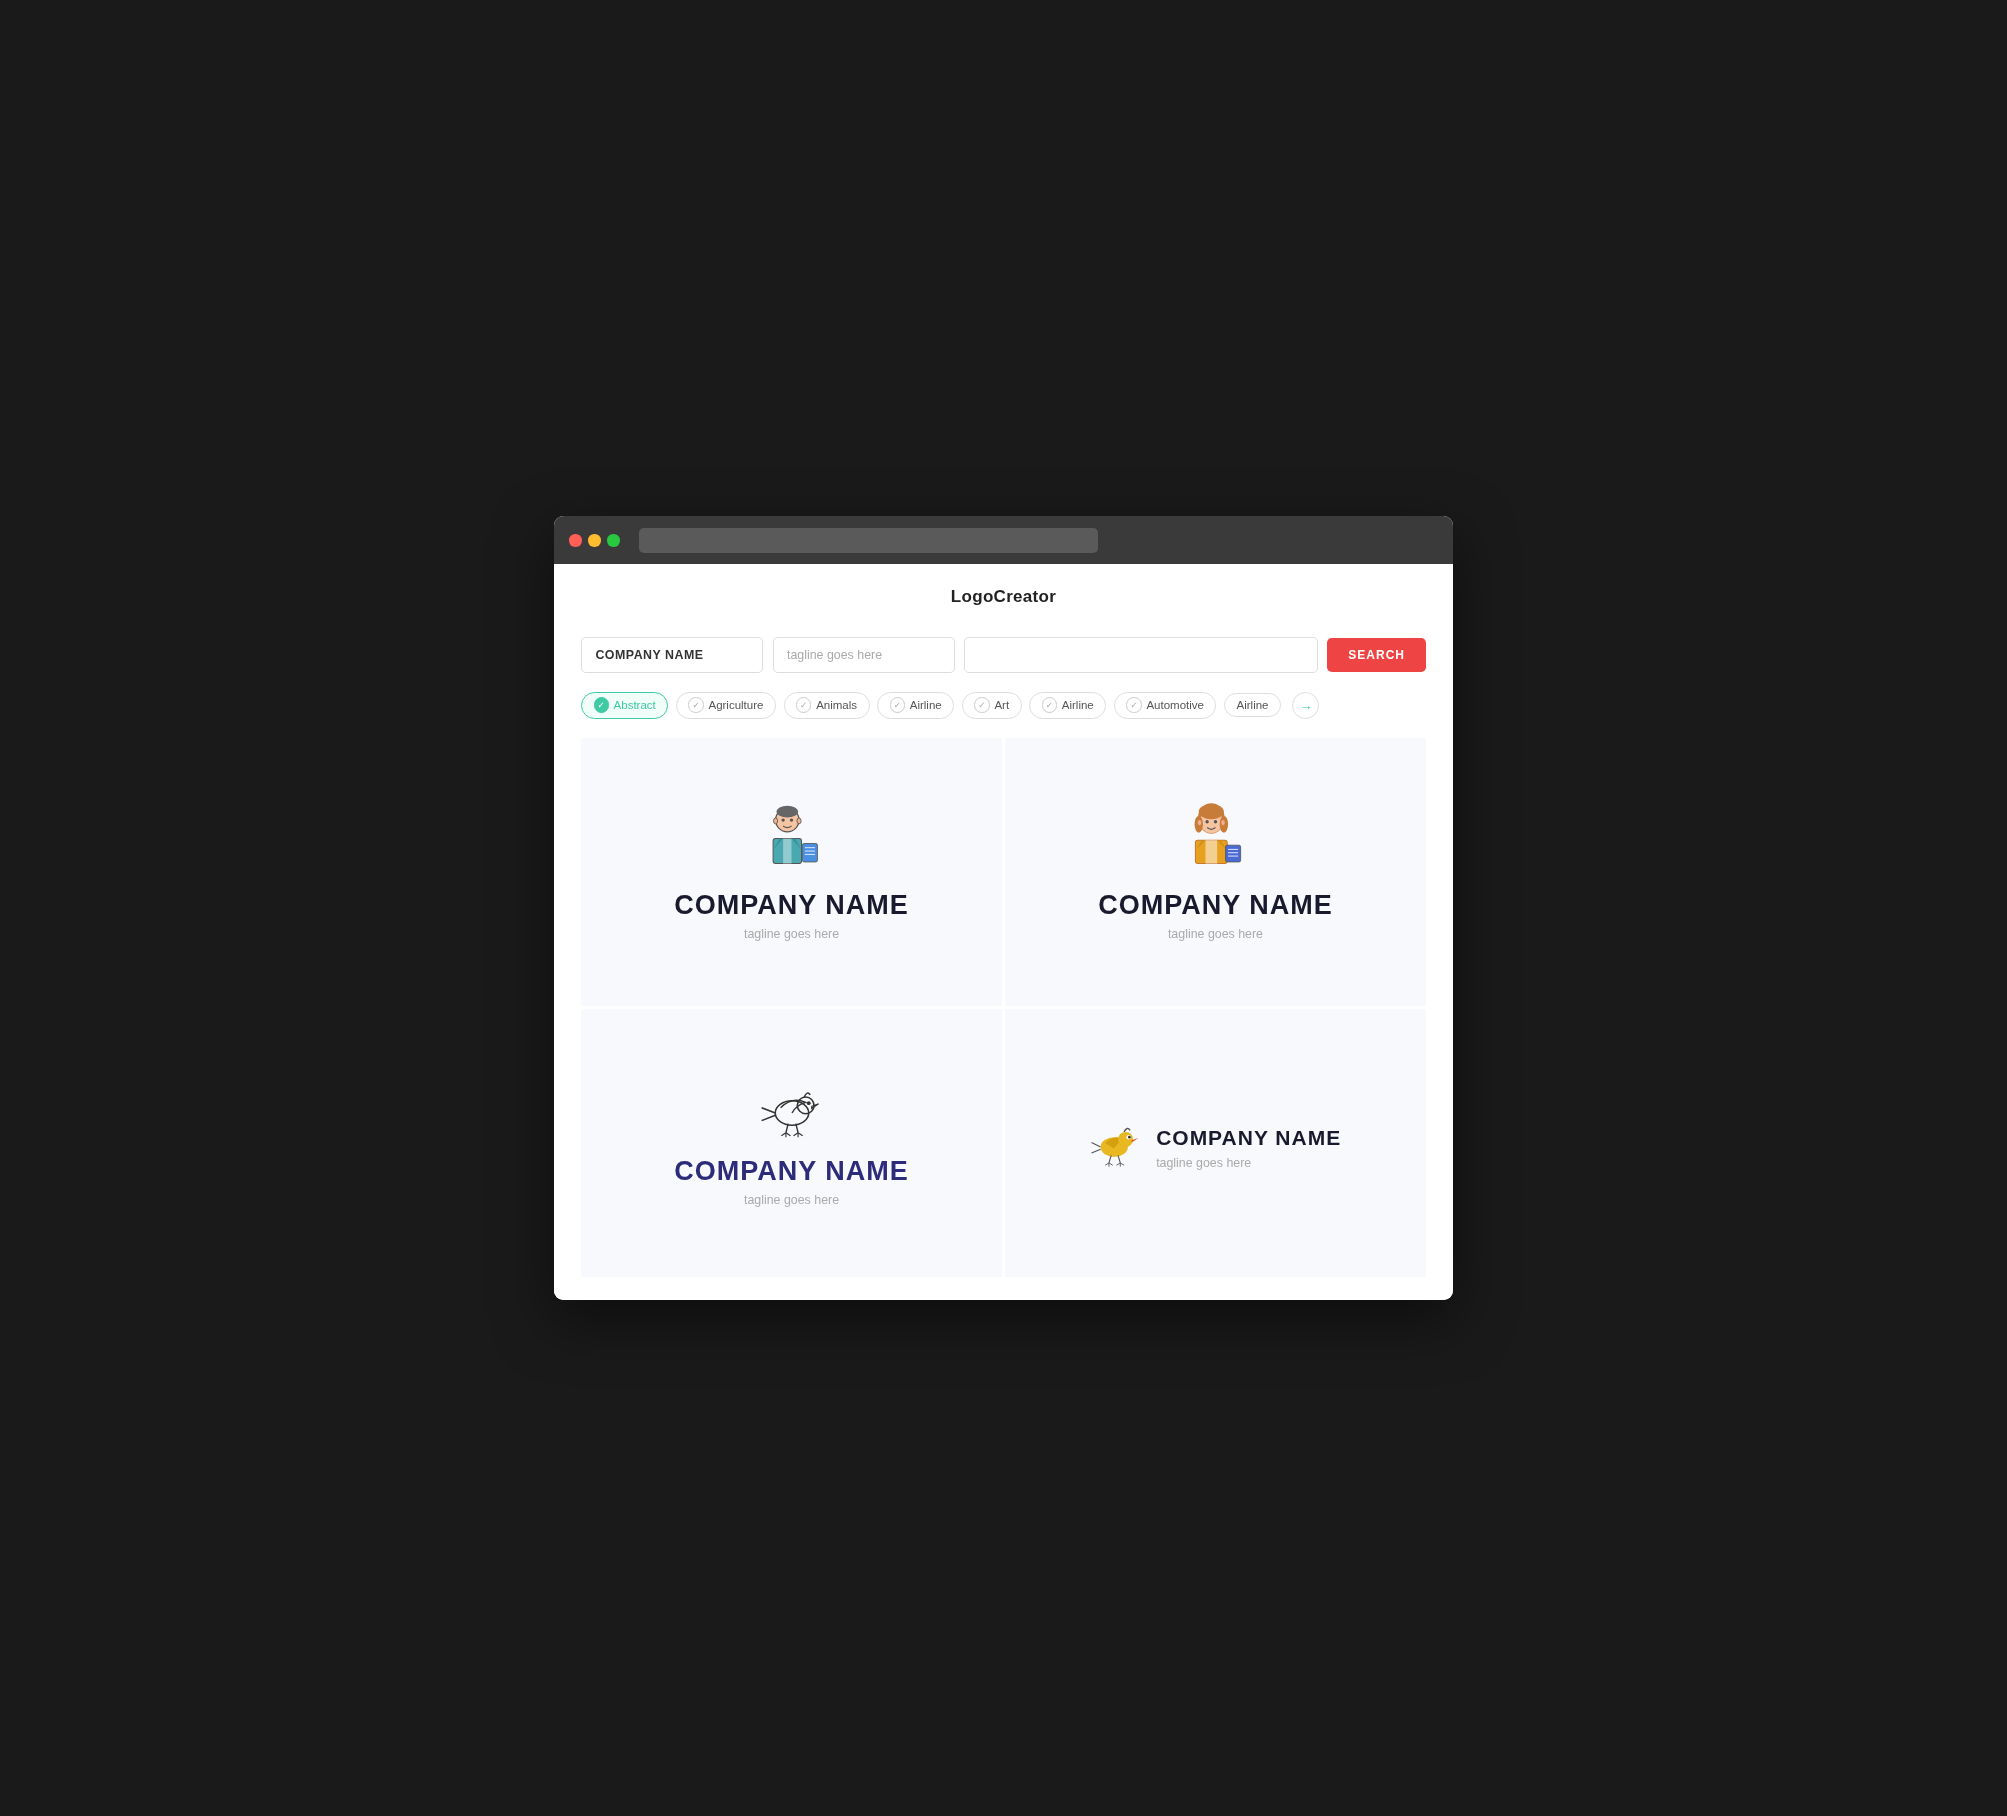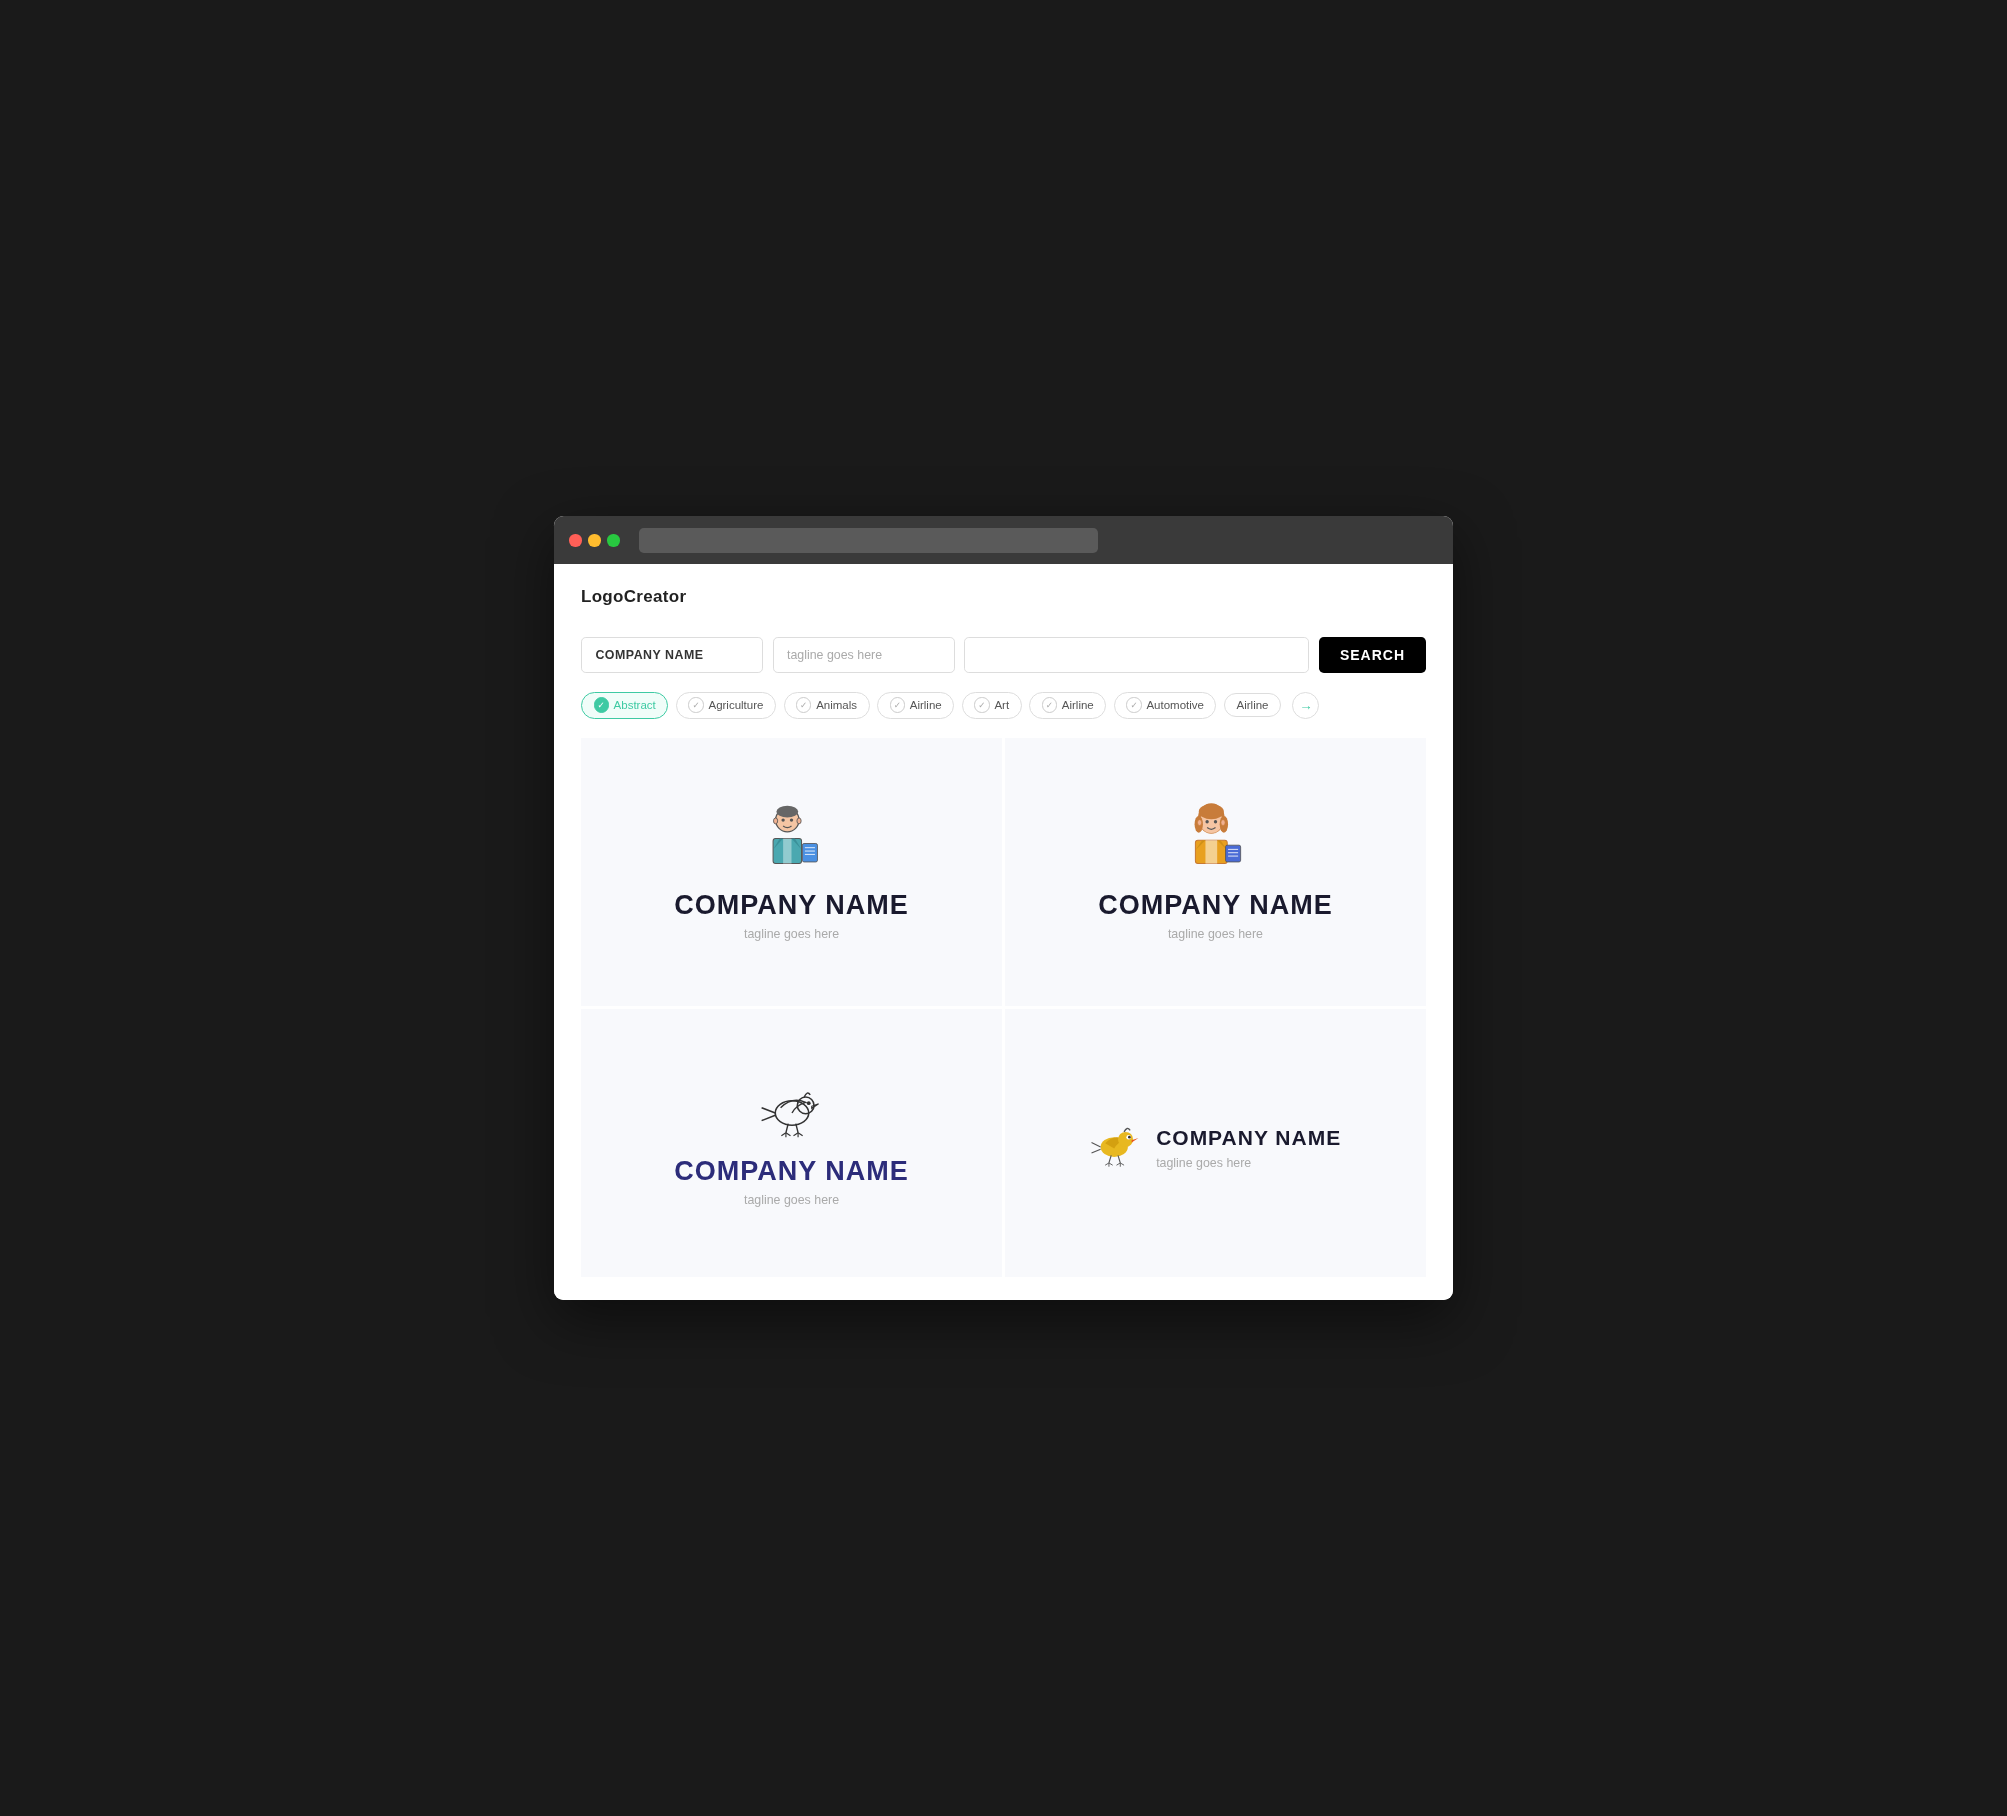--- a/index.html
+++ b/index.html
@@ -49,20 +49,21 @@
       height: 25px;
       max-width: 459px;
     }
 
     .app-content {
       background: #fff;
       padding: 23px 27px;
     }
 
     .app-title {
+      text-align: center;
       font-size: 17px;
       font-weight: 700;
       color: #222;
       margin-bottom: 30px;
       letter-spacing: 0.3px;
     }
 
     .search-bar {
       display: flex;
       gap: 9.6px;
@@ -88,26 +89,26 @@
     .search-input.tagline {
       width: 182px;
       color: #aaa;
     }
 
     .search-input.keyword {
       flex: 1;
     }
 
     .search-button {
-      background: #000000;
+      background: #ef4444;
       color: #fff;
       border: none;
       border-radius: 4.8px;
       padding: 9.6px 21px;
-      font-size: 14px;
+      font-size: 12px;
       font-weight: 700;
       letter-spacing: 1px;
       cursor: pointer;
     }
 
     .filter-tabs {
       display: flex;
       gap: 7.6px;
       align-items: center;
       margin-bottom: 19px;

